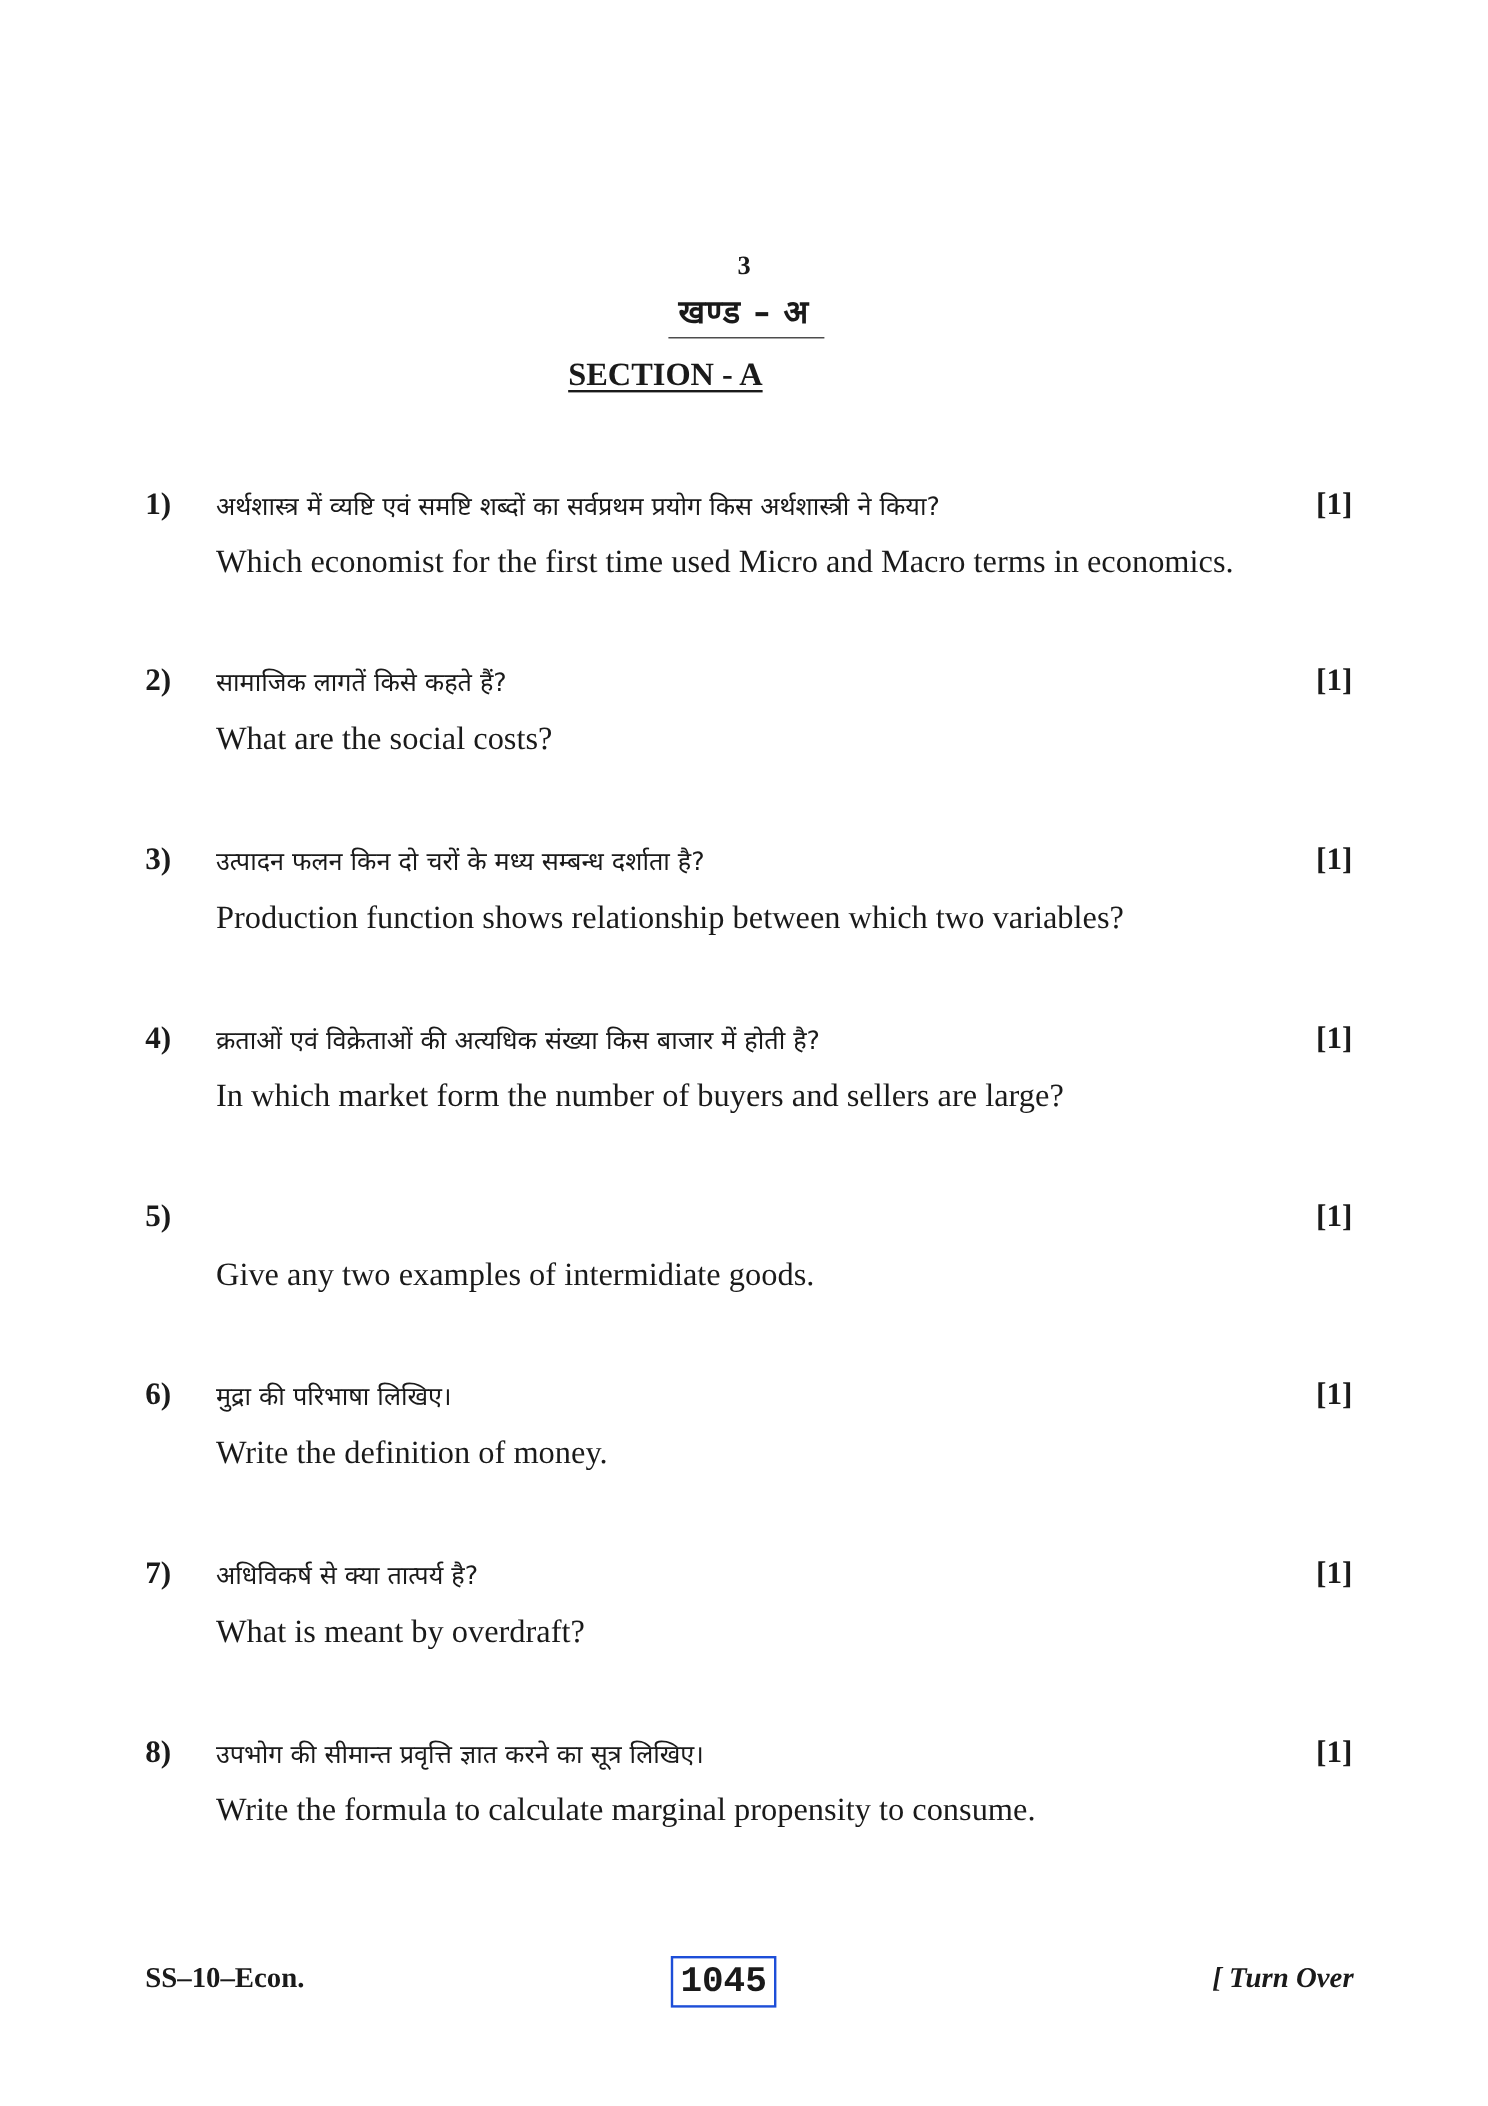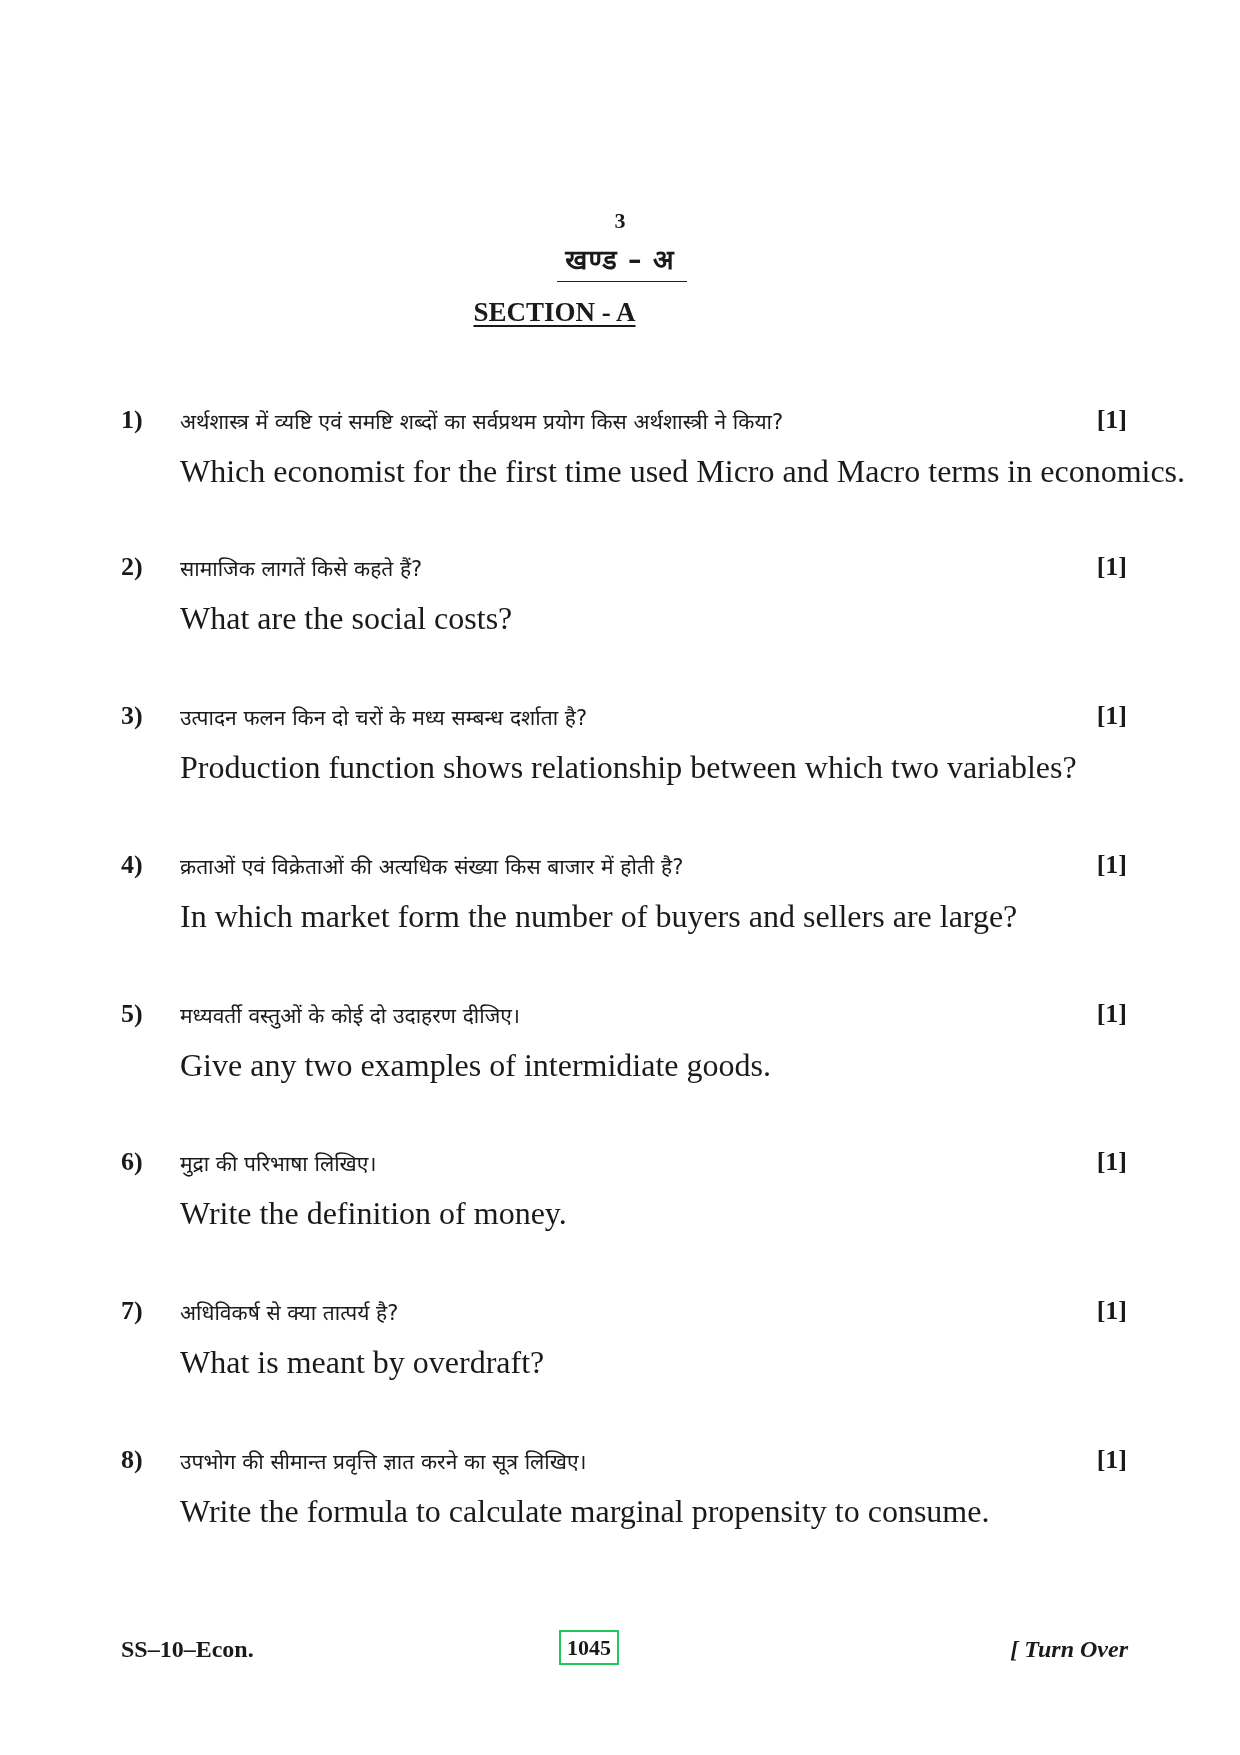--- a/index.html
+++ b/index.html
@@ -83,44 +83,45 @@
       position: absolute;
       right: 113px;
       top: 0;
       font-weight: bold;
       font-size: 26px;
     }
     .q-english {
       position: absolute;
       left: 180px;
       top: 48px;
-      font-size: 32px;
+      font-size: 27px;
       white-space: nowrap;
     }
     .footer {
       position: absolute;
       top: 1630px;
       left: 0;
       width: 1240px;
       height: 40px;
       font-weight: bold;
       font-size: 24px;
     }
     .footer-code {
       position: absolute;
       left: 121px;
       top: 6px;
     }
     .footer-box {
       position: absolute;
       left: 559px;
       top: 0;
-      border: 2px solid #22c55e;
+      border: 2px solid #1d4ed8;
       padding: 3px 6px 2px 6px;
-      font-size: 22px;
+      font-size: 30px;
+      font-family: Liberation Mono, monospace;
     }
     .footer-turn {
       position: absolute;
       right: 112px;
       top: 6px;
       font-style: italic;
     }
   </style>
 </head>
 <body>
@@ -153,21 +154,20 @@
 
 <div class="question" style="top:850px;">
   <span class="q-num">4)</span>
   <span class="q-hindi">क्रताओं एवं विक्रेताओं की अत्यधिक संख्या किस बाजार में होती है?</span>
   <span class="q-marks">[1]</span>
   <span class="q-english">In which market form the number of buyers and sellers are large?</span>
 </div>
 
 <div class="question" style="top:999px;">
   <span class="q-num">5)</span>
-  <span class="q-hindi">मध्यवर्ती वस्तुओं के कोई दो उदाहरण दीजिए।</span>
   <span class="q-marks">[1]</span>
   <span class="q-english">Give any two examples of intermidiate goods.</span>
 </div>
 
 <div class="question" style="top:1147px;">
   <span class="q-num">6)</span>
   <span class="q-hindi">मुद्रा की परिभाषा लिखिए।</span>
   <span class="q-marks">[1]</span>
   <span class="q-english">Write the definition of money.</span>
 </div>

